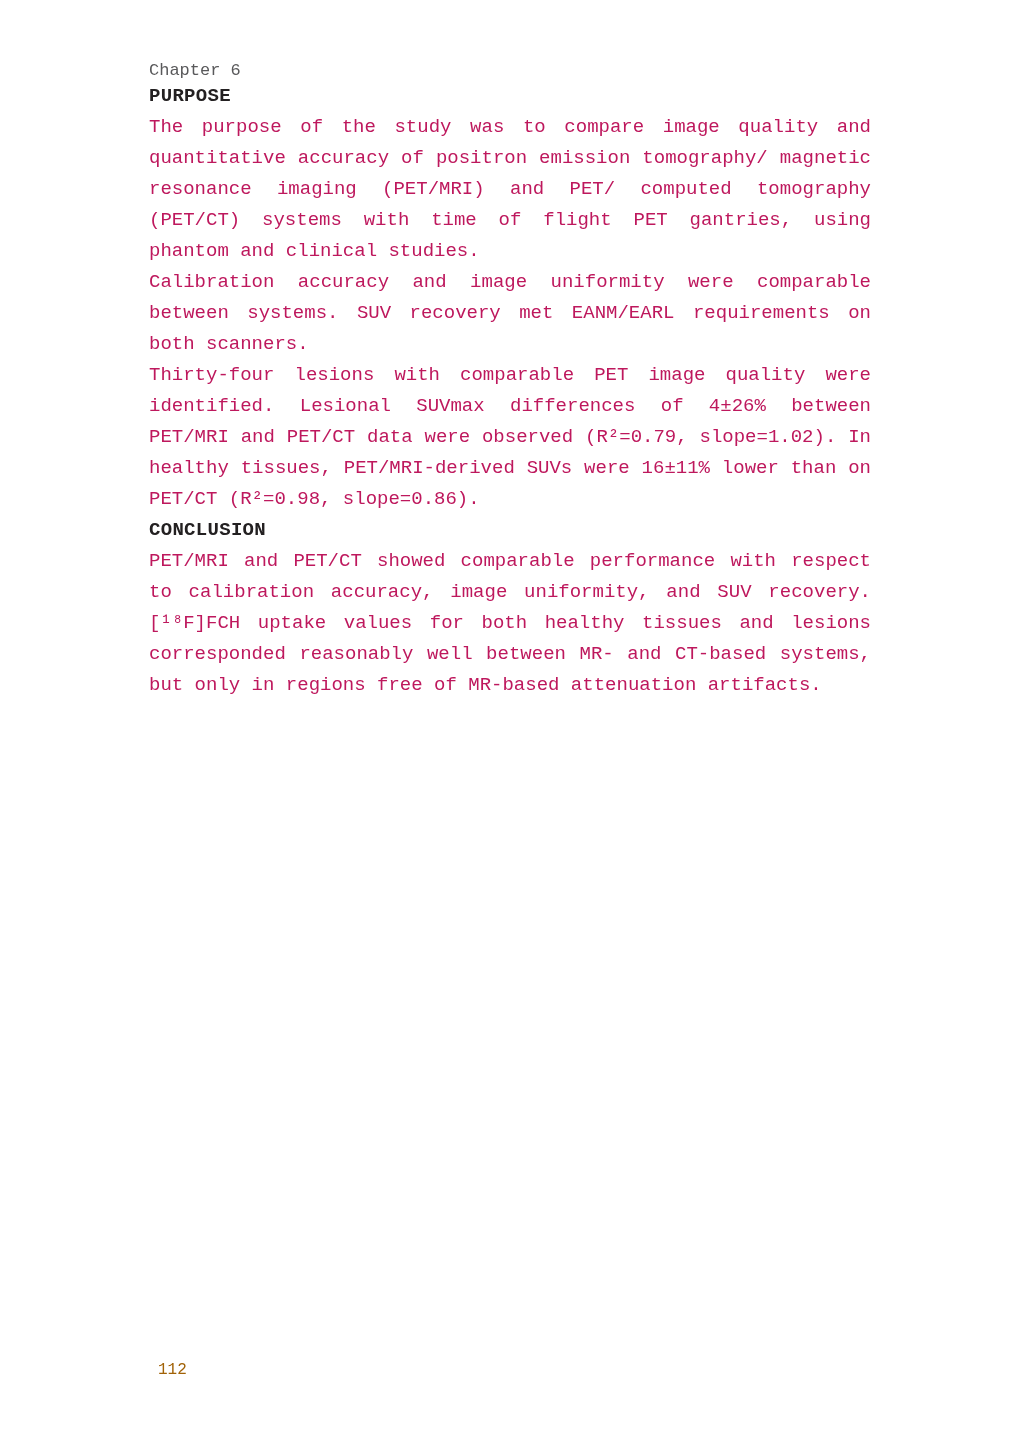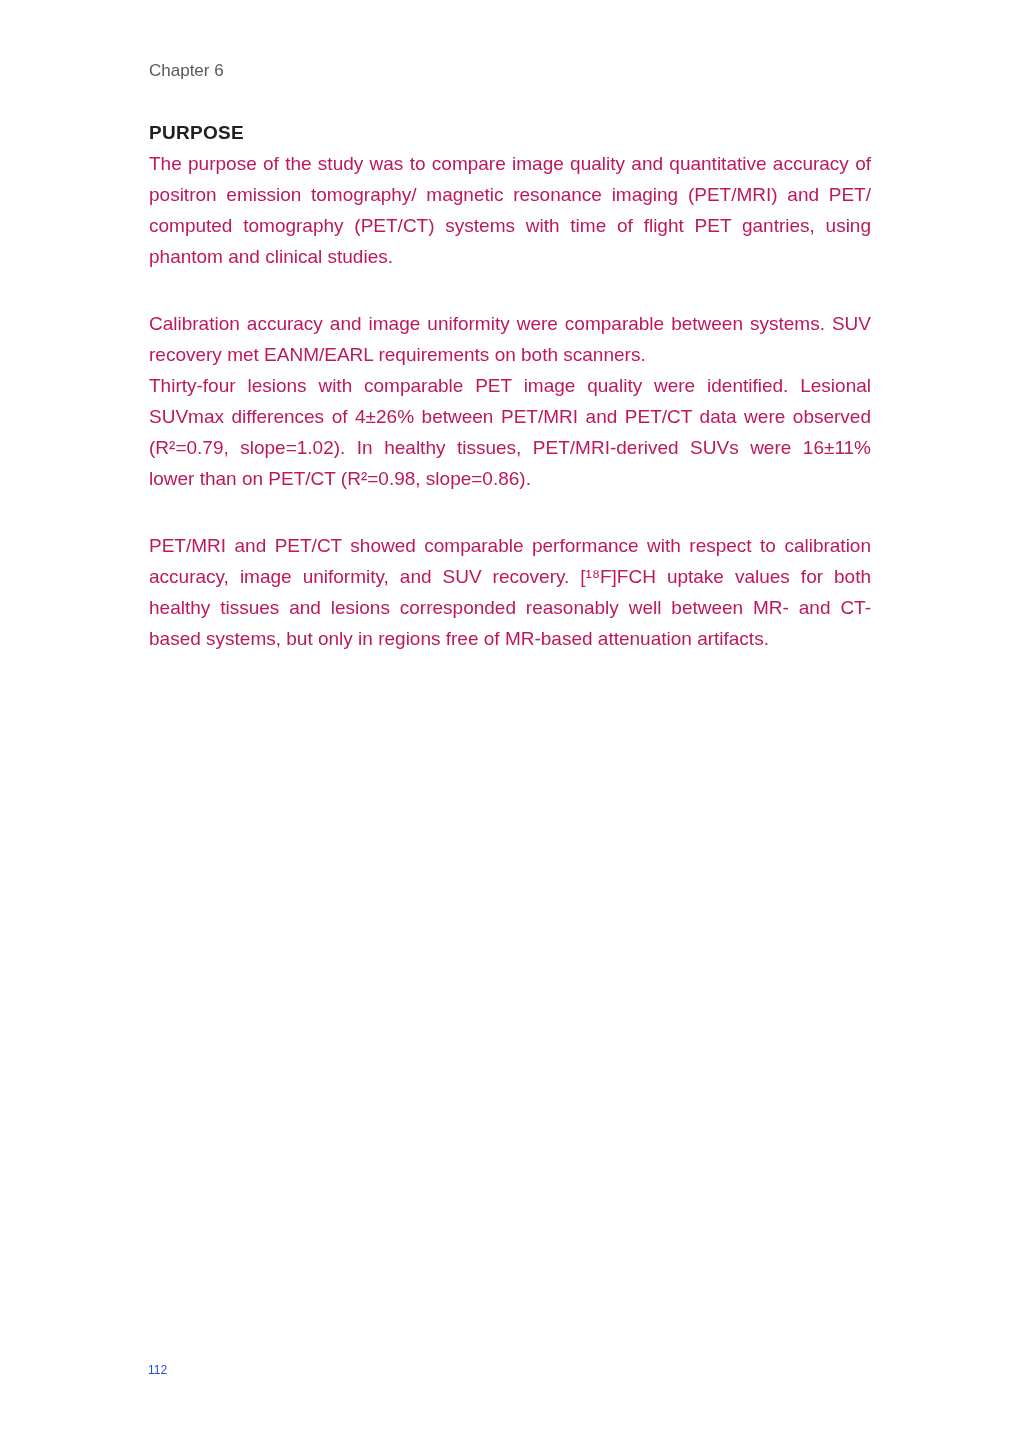--- a/index.html
+++ b/index.html
@@ -5,21 +5,21 @@
   html, body {
     margin: 0;
     padding: 0;
     background: #ffffff;
   }
   .page {
     position: relative;
     width: 1019px;
     height: 1440px;
     background: #ffffff;
-    font-family: Liberation Sans, sans-serif;
+    font-family: Liberation Mono, monospace;
     overflow: hidden;
   }
   .content {
     position: absolute;
     left: 149px;
     top: 0;
     width: 722px;
   }
   .running-header {
     margin-top: 61px;
@@ -29,21 +29,20 @@
   }
   .doc-title {
     margin: 66px 0 0 0;
     font-size: 30px;
     line-height: 32px;
     font-weight: 700;
     letter-spacing: 0.4px;
     color: #232021;
   }
   .section {
-    margin-top: 36px;
   }
   .section:first-of-type {
     margin-top: 40px;
   }
   .section h2 {
     margin: 0;
     font-size: 19px;
     line-height: 31px;
     font-weight: 700;
     letter-spacing: 0.3px;
@@ -51,25 +50,25 @@
   }
   .section p {
     margin: 0;
     font-size: 19px;
     line-height: 31px;
     text-align: justify;
     color: #be185d;
   }
   .page-number {
     position: absolute;
-    left: 148px;
+    left: 158px;
     top: 1361px;
-    font-size: 12px;
+    font-size: 16px;
     line-height: 19px;
-    color: #1d4ed8;
+    color: #a16207;
   }
 </style>
 </head>
 <body>
 
 <div class="page">
   <div class="content">
 
     <div class="running-header">Chapter 6</div>
 
@@ -81,19 +80,20 @@
 
     <div class="section">
     </div>
 
     <div class="section">
       <p>Calibration accuracy and image uniformity were comparable between systems. SUV recovery met EANM/EARL requirements on both scanners.</p>
       <p>Thirty-four lesions with comparable PET image quality were identified. Lesional SUVmax differences of 4±26% between PET/MRI and PET/CT data were observed (R²=0.79, slope=1.02). In healthy tissues, PET/MRI-derived SUVs were 16±11% lower than on PET/CT (R²=0.98, slope=0.86).</p>
     </div>
 
     <div class="section">
+      <h2>CONCLUSION</h2>
       <p>PET/MRI and PET/CT showed comparable performance with respect to calibration accuracy, image uniformity, and SUV recovery. [¹⁸F]FCH uptake values for both healthy tissues and lesions corresponded reasonably well between MR- and CT-based systems, but only in regions free of MR-based attenuation artifacts.</p>
     </div>
 
   </div>
 
   <div class="page-number">112</div>
 </div>
 
 </body></html>

